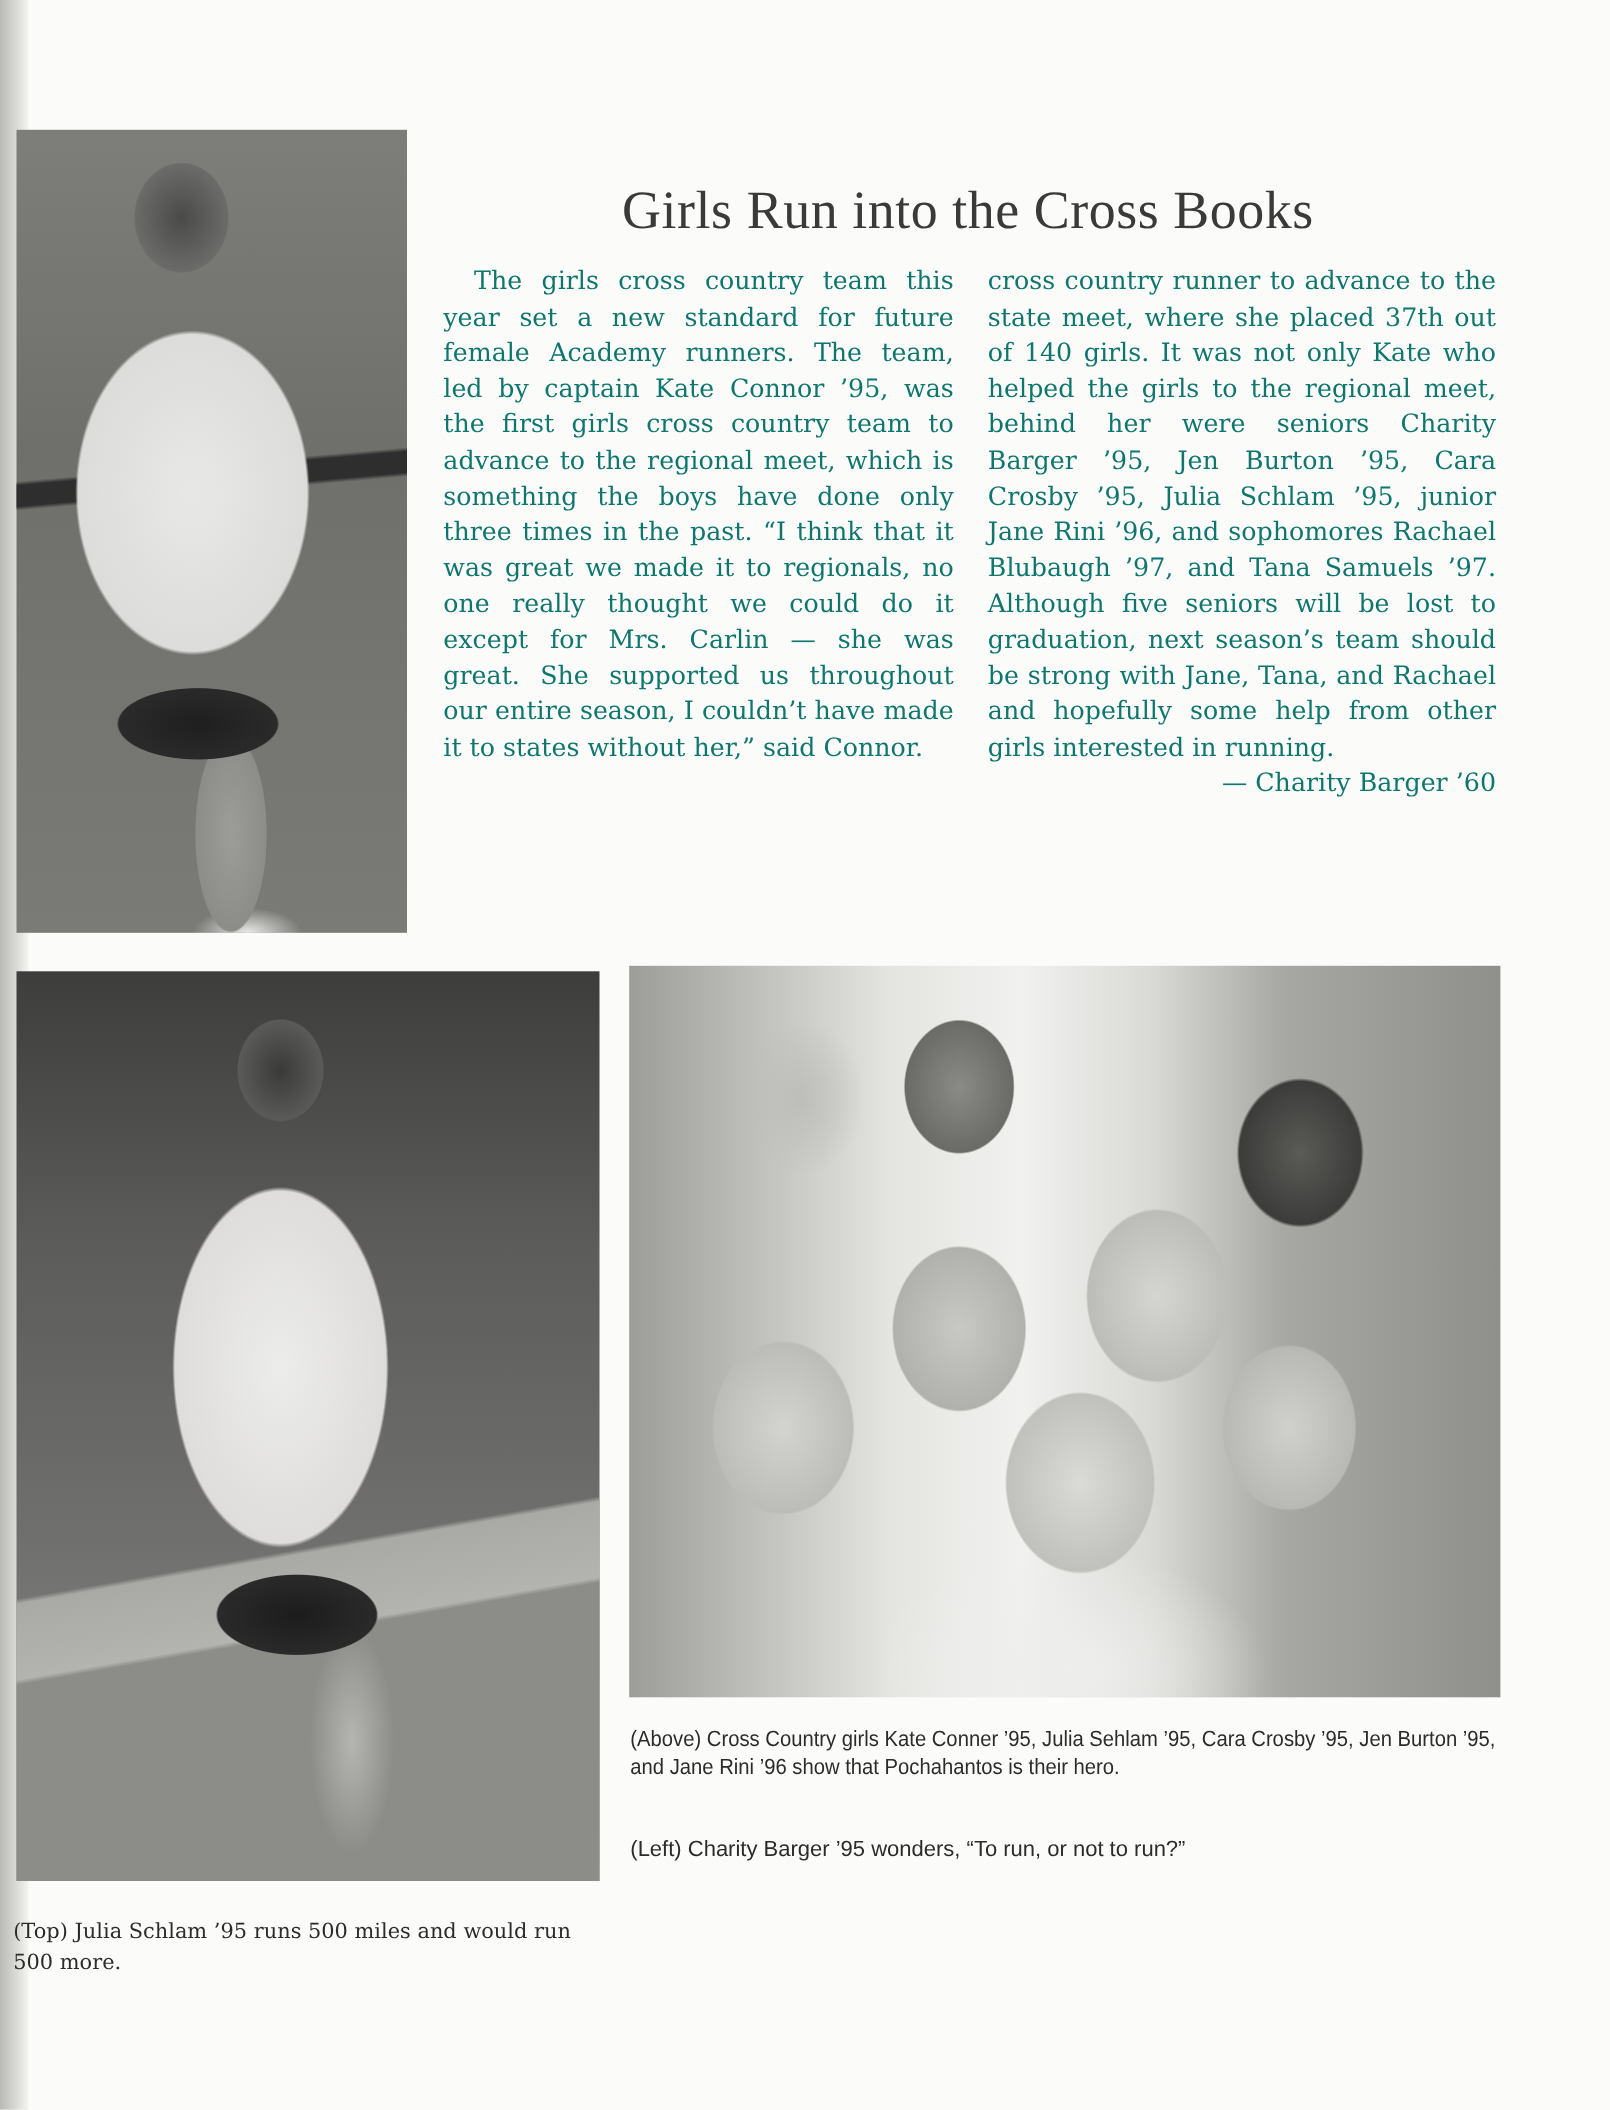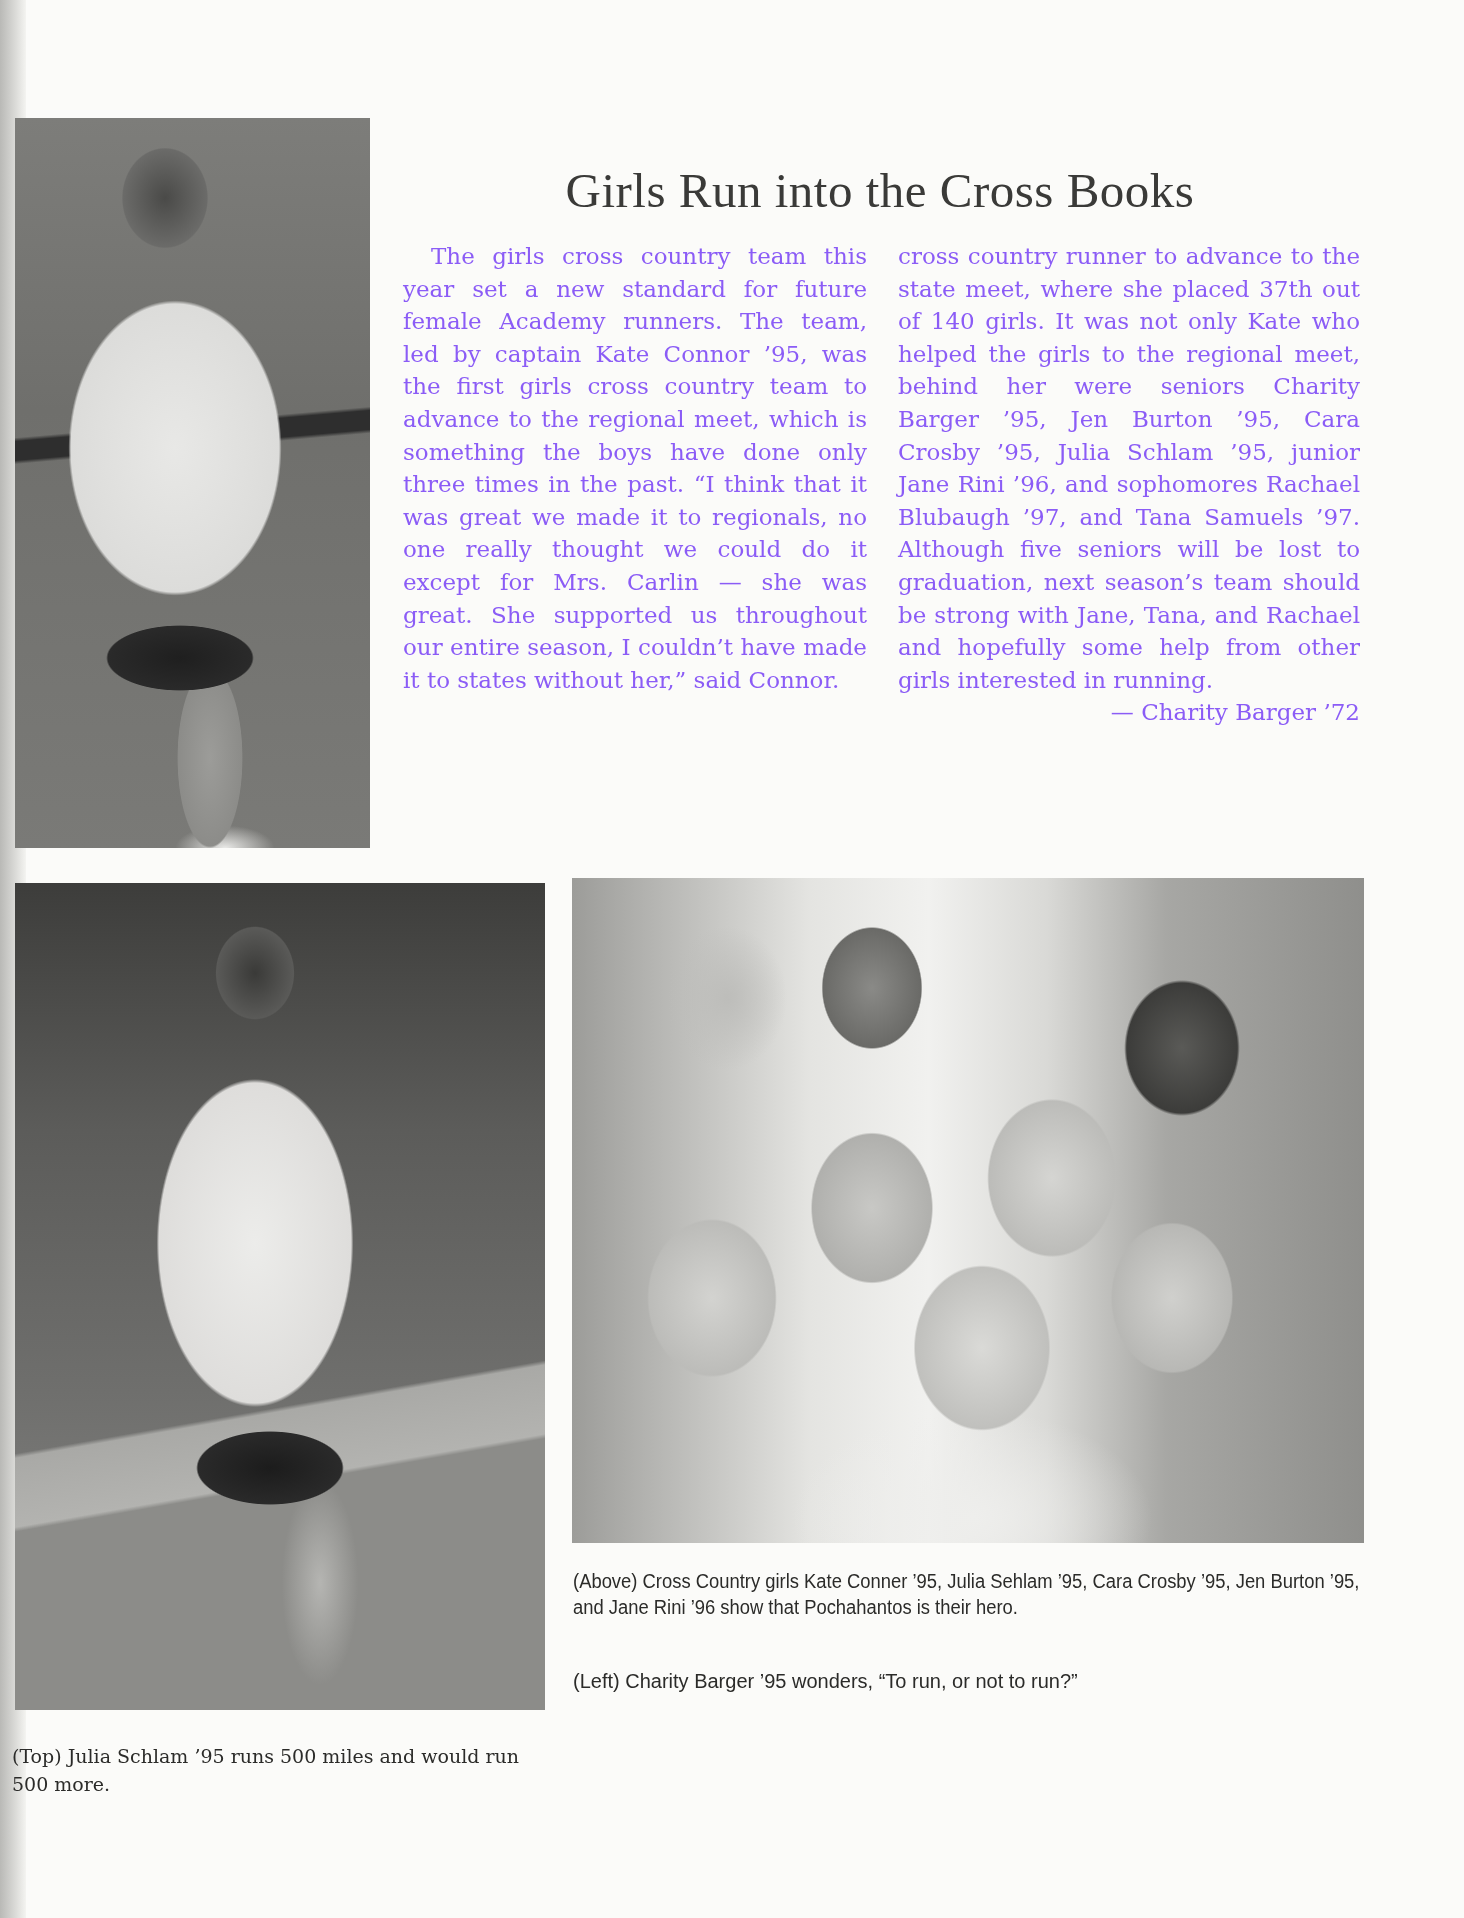--- a/index.html
+++ b/index.html
@@ -60,21 +60,21 @@
     text-align: center;
     font-family: "Liberation Serif", serif;
     font-size: 49px; letter-spacing: 0.5px;
     color: #3a3a38; margin: 0; font-weight: normal;
   }
   .col {
     position: absolute; top: 240px;
     font-family: "DejaVu Serif", serif;
     font-size: 23px; line-height: 32.6px;
     text-align: justify;
-    color: #8b5cf6;
+    color: #0f766e;
   }
   .col p { margin: 0; }
   .col .indent { text-indent: 28px; }
   #col-left { left: 403px; width: 464px; }
   #col-right { left: 898px; width: 462px; }
   .byline { text-align: right; }
   .caption {
     position: absolute;
     font-family: "Liberation Sans", sans-serif;
     color: #2b2b29;
@@ -103,21 +103,21 @@
 <div class="photo" id="photo-top"></div>
 
 <h1 class="headline">Girls Run into the Cross Books</h1>
 
 <div class="col" id="col-left">
   <p class="indent">The girls cross country team this year set a new standard for future female Academy runners. The team, led by captain Kate Connor ’95, was the first girls cross country team to advance to the regional meet, which is something the boys have done only three times in the past. “I think that it was great we made it to regionals, no one really thought we could do it except for Mrs. Carlin — she was great. She supported us throughout our entire season, I couldn’t have made it to states without her,” said Connor.</p>
 </div>
 
 <div class="col" id="col-right">
   <p>cross country runner to advance to the state meet, where she placed 37th out of 140 girls. It was not only Kate who helped the girls to the regional meet, behind her were seniors Charity Barger ’95, Jen Burton ’95, Cara Crosby ’95, Julia Schlam ’95, junior Jane Rini ’96, and sophomores Rachael Blubaugh ’97, and Tana Samuels ’97. Although five seniors will be lost to graduation, next season’s team should be strong with Jane, Tana, and Rachael and hopefully some help from other girls interested in running.</p>
-  <p class="byline">— Charity Barger ’72</p>
+  <p class="byline">— Charity Barger ’60</p>
 </div>
 
 <div class="photo" id="photo-left"></div>
 
 <div class="photo" id="photo-group"></div>
 
 <div class="caption" id="caption-above">(Above) Cross Country girls Kate Conner ’95, Julia Sehlam ’95, Cara Crosby ’95, Jen Burton ’95, and Jane Rini ’96 show that Pochahantos is their hero.</div>
 <div class="caption" id="caption-left">(Left) Charity Barger ’95 wonders, “To run, or not to run?”</div>
 <div class="caption" id="caption-top">(Top) Julia Schlam ’95 runs 500 miles and would run 500 more.</div>
 

